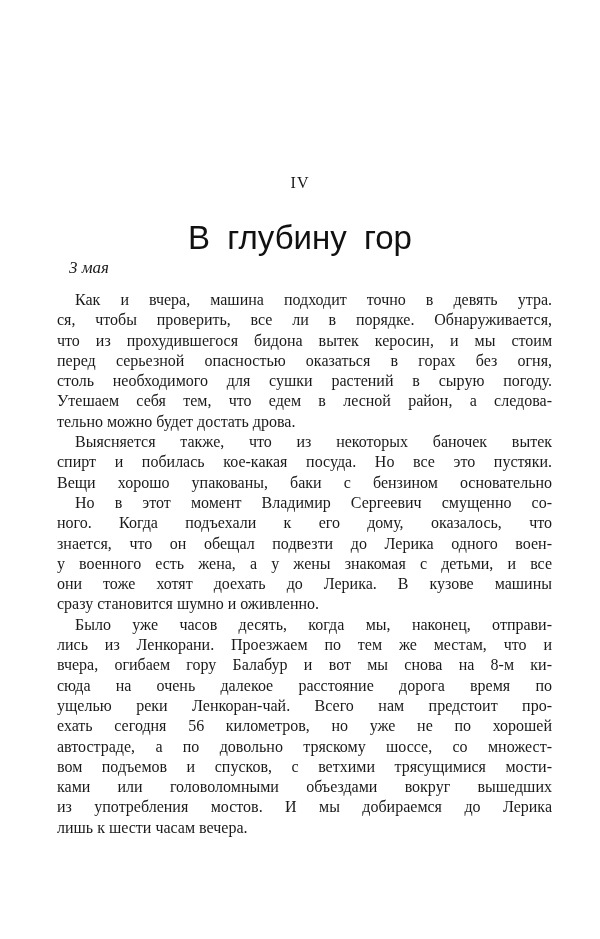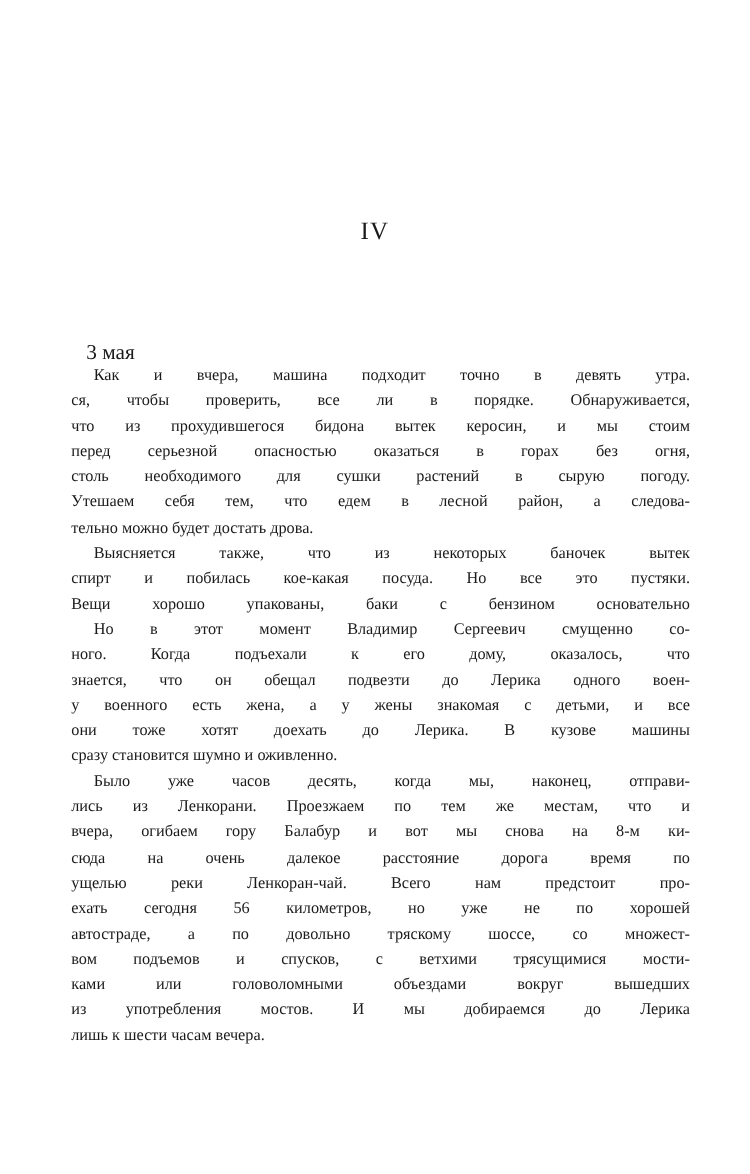--- a/index.html
+++ b/index.html
@@ -7,49 +7,50 @@
       width: 600px; height: 939px;
       background: #ffffff;
       color: #1a1a1a;
       position: relative;
       overflow: hidden;
       font-family: "Liberation Serif", "DejaVu Serif", serif;
     }
     .page { position: absolute; left: 0; top: 0; width: 600px; height: 939px; }
     .chapter-num {
       position: absolute; top: 174px; left: 0; width: 600px;
-      text-align: center; font-size: 20px; letter-spacing: 1px;
+      text-align: center; font-size: 16px; letter-spacing: 1px;
     }
     .chapter-title {
       position: absolute; top: 219px; left: 0; width: 600px;
       text-align: center;
       font-family: "Liberation Sans", "DejaVu Sans", sans-serif;
       font-size: 33px; word-spacing: 8px; color: #111;
     }
     .date {
-      position: absolute; top: 272px; left: 69px;
-      font-size: 17px;
+      position: absolute; top: 258px; left: 69px;
+      font-style: italic; font-size: 17px;
     }
     .body-text {
       position: absolute; top: 290px; left: 57px; width: 495px;
-      font-size: 13px; line-height: 20.3px;
+      font-size: 16px; line-height: 20.3px;
     }
     .line {
       display: block; white-space: nowrap;
       text-align: justify; text-align-last: justify;
       height: 20.3px;
     }
     .line.indent { padding-left: 18px; }
     .line.last { text-align-last: left; }
   </style>
 </head>
 <body>
 
 <div class="page">
   <div class="chapter-num">IV</div>
+  <div class="chapter-title">В глубину гор</div>
   <div class="date">3 мая</div>
 
   <div class="body-text">
 
     <span class="line indent">Как и вчера, машина подходит точно в девять утра.</span>
     <span class="line">ся, чтобы проверить, все ли в порядке. Обнаруживается,</span>
     <span class="line">что из прохудившегося бидона вытек керосин, и мы стоим</span>
     <span class="line">перед серьезной опасностью оказаться в горах без огня,</span>
     <span class="line">столь необходимого для сушки растений в сырую погоду.</span>
     <span class="line">Утешаем себя тем, что едем в лесной район, а следова-</span>

